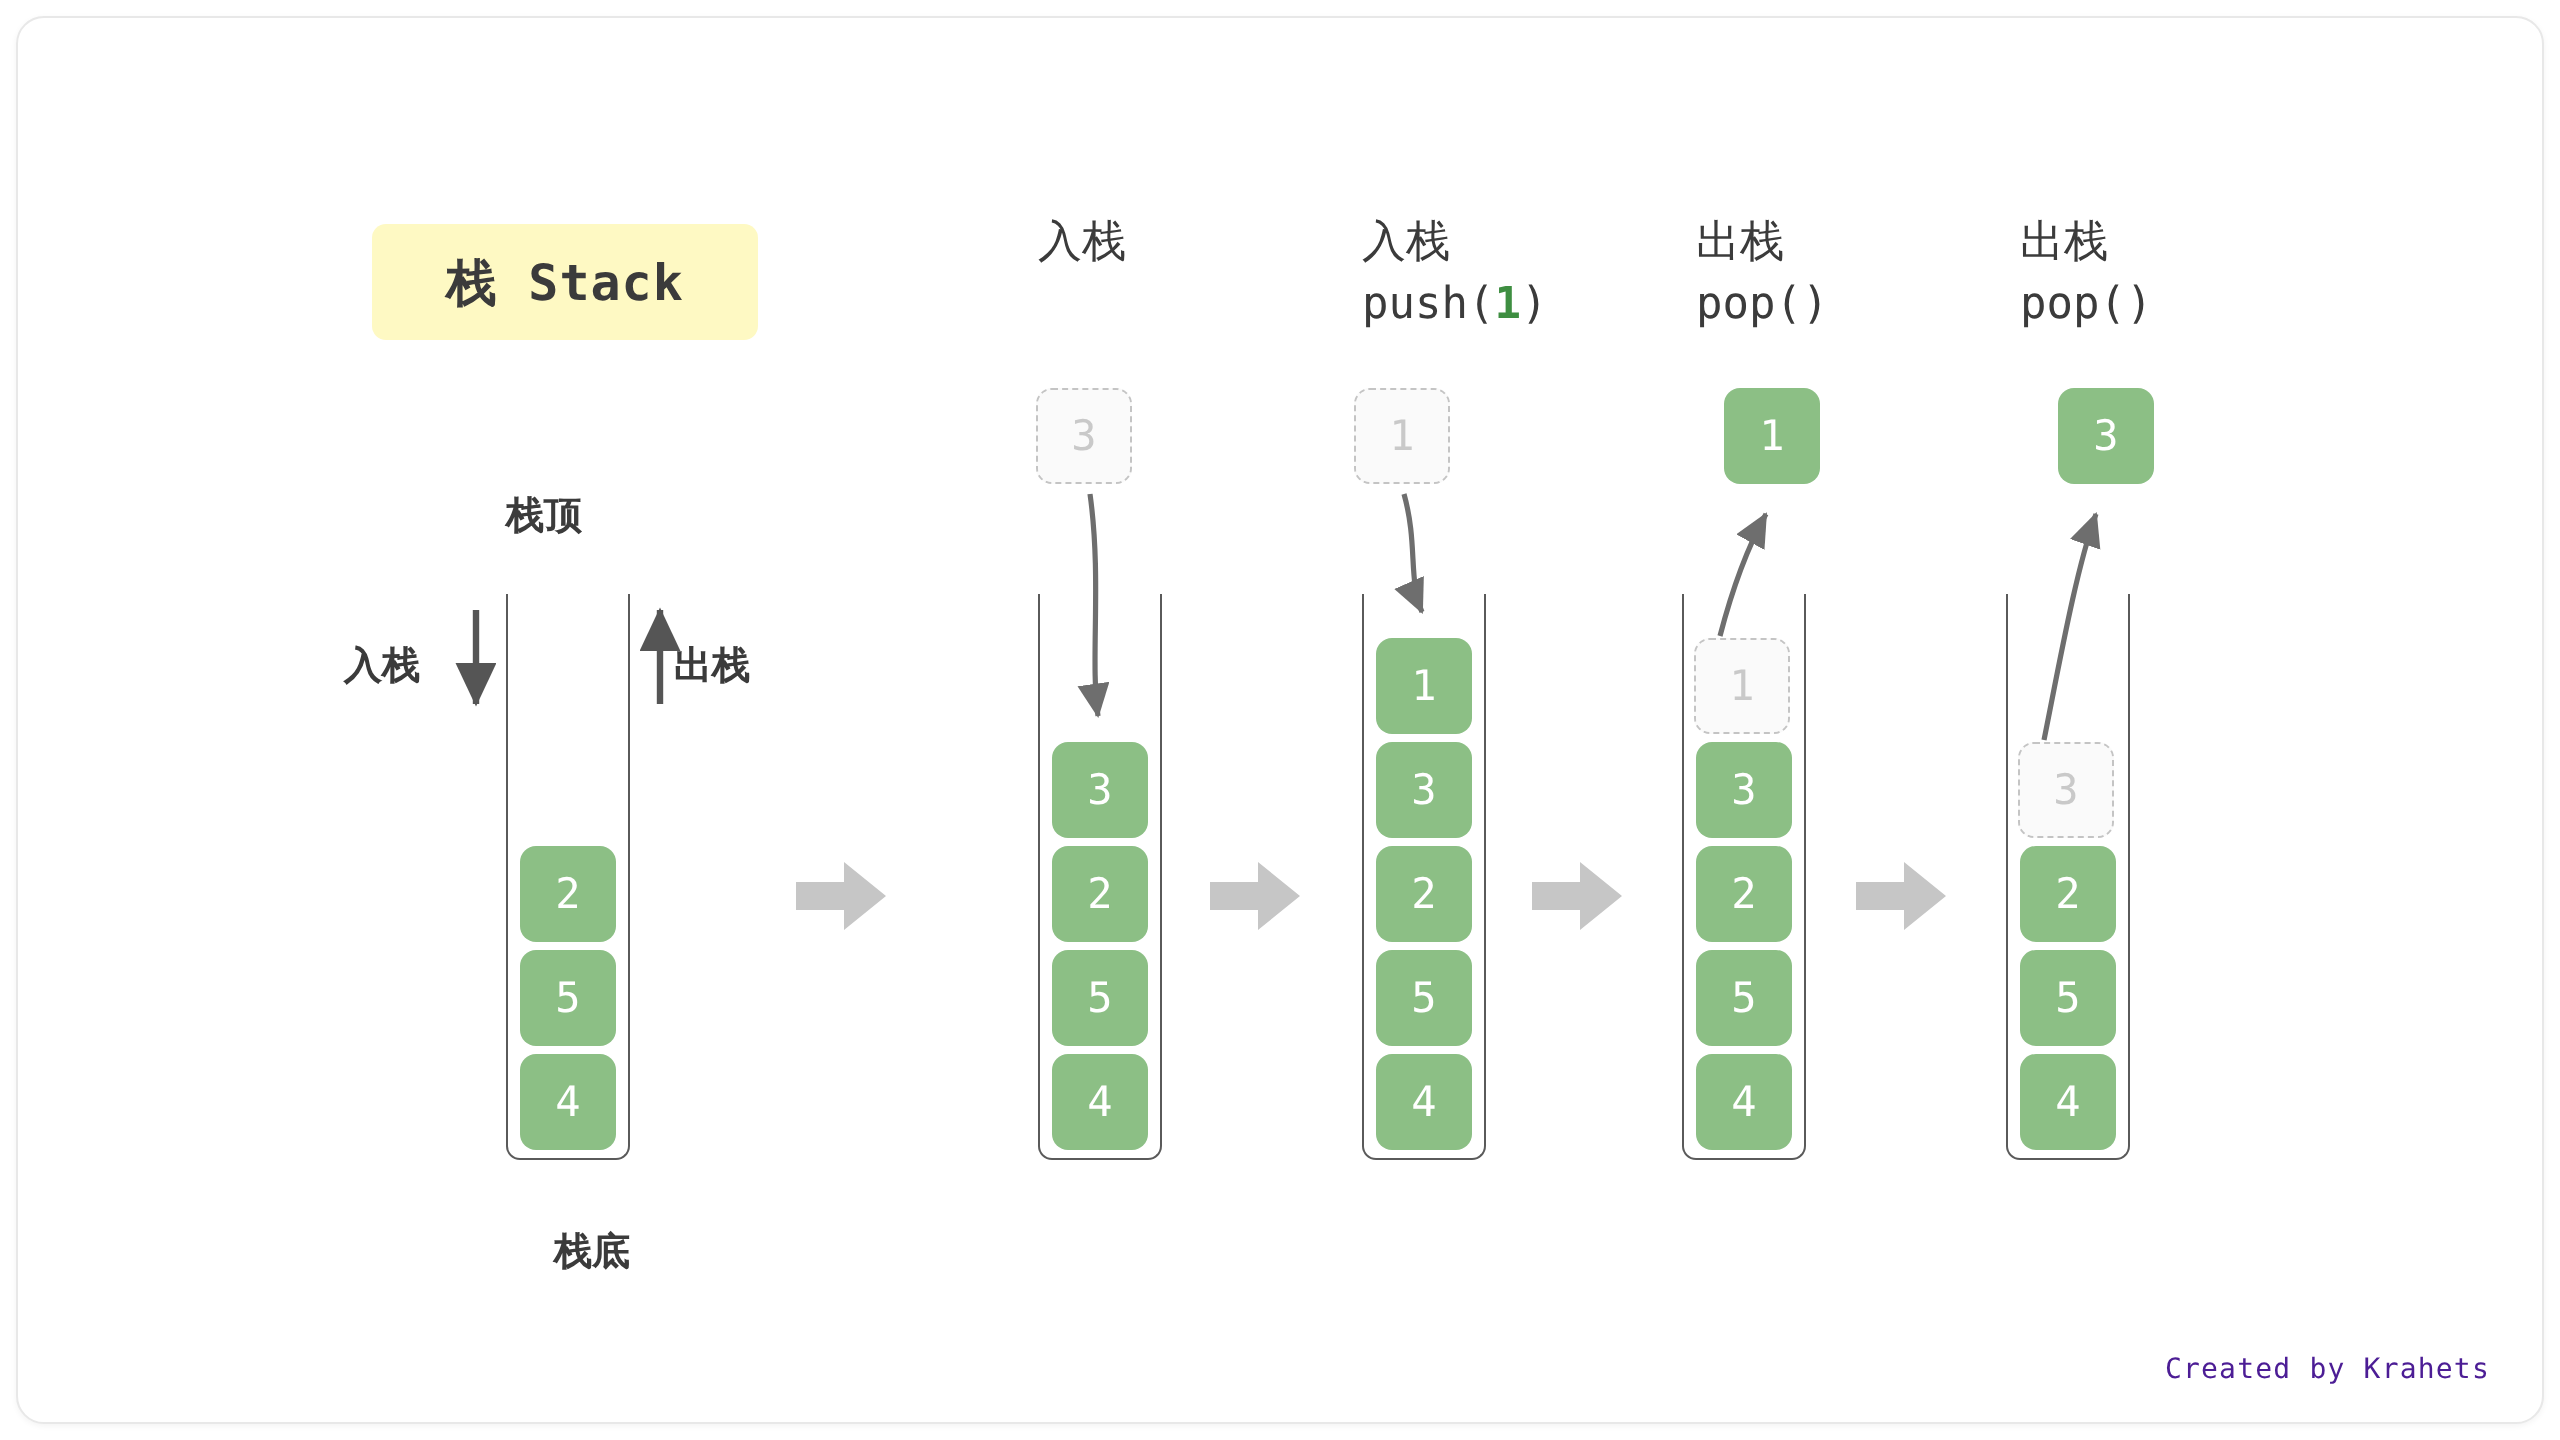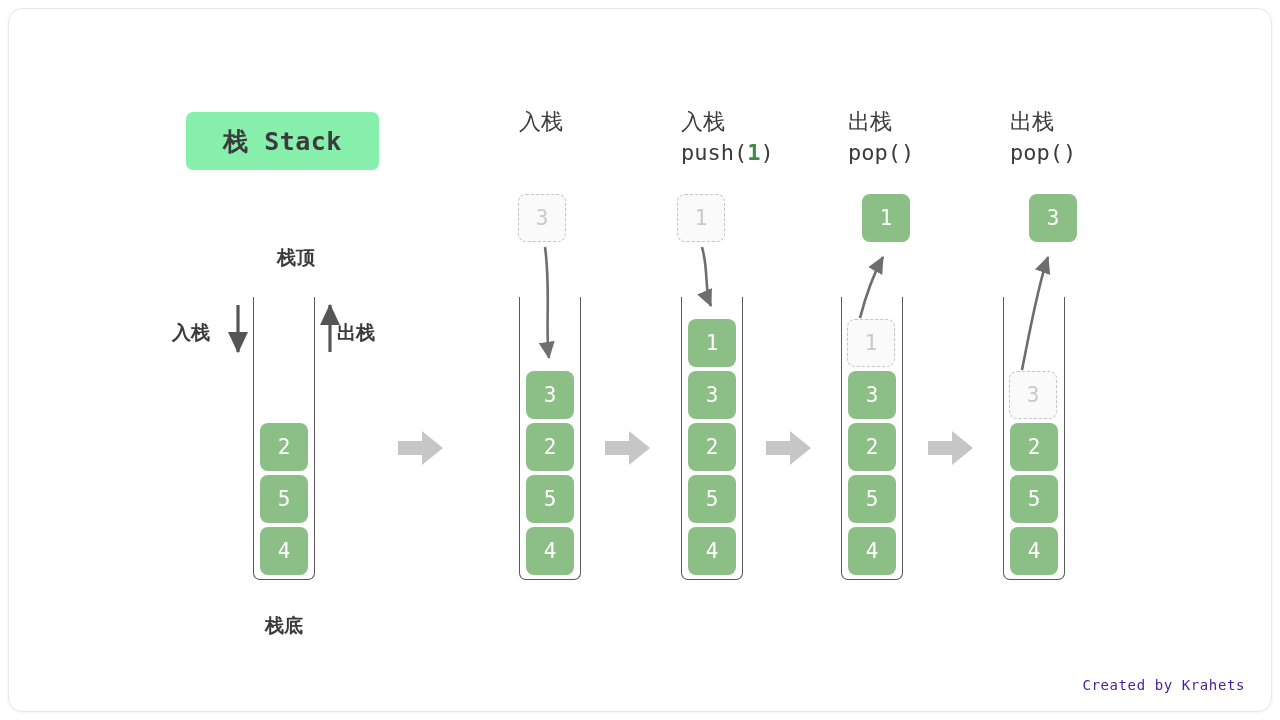--- a/index.html
+++ b/index.html
@@ -23,43 +23,43 @@
     border: 1px solid #e8e8e8;
     border-radius: 14px;
     box-shadow: 0 1px 3px rgba(0,0,0,0.05);
   }
 
   
   .title-badge {
     position: absolute;
     left: 186px; top: 112px;
     width: 193px; height: 58px;
-    background: #86efac;
+    background: #fef9c3;
     border-radius: 7px;
     display: flex;
     align-items: center;
     justify-content: center;
     font-size: 25px;
     color: #3b3b3b;
     letter-spacing: 0.5px;
     font-family: "DejaVu Sans Mono", "Liberation Mono", monospace;
     font-weight: bold;
   }
 
   
   .cn-label {
     position: absolute;
     font-size: 19px;
     font-weight: bold;
     color: #3b3b3b;
     white-space: nowrap;
     font-family: "DejaVu Sans", "Liberation Sans", sans-serif;
   }
-  .top-label  { left: 253px; top: 245px; width: 62px; text-align: right; }
-  .bot-label  { left: 253px; top: 613px; width: 62px; text-align: center; }
+  .top-label  { left: 253px; top: 245px; width: 62px; text-align: left; }
+  .bot-label  { left: 253px; top: 613px; width: 62px; text-align: right; }
   .push-label { left: 172px; top: 320px; }
   .pop-label  { left: 337px; top: 320px; }
 
   
   .col-head {
     position: absolute;
     top: 106px;
     width: 190px;
     text-align: left;
     line-height: 1.42;

